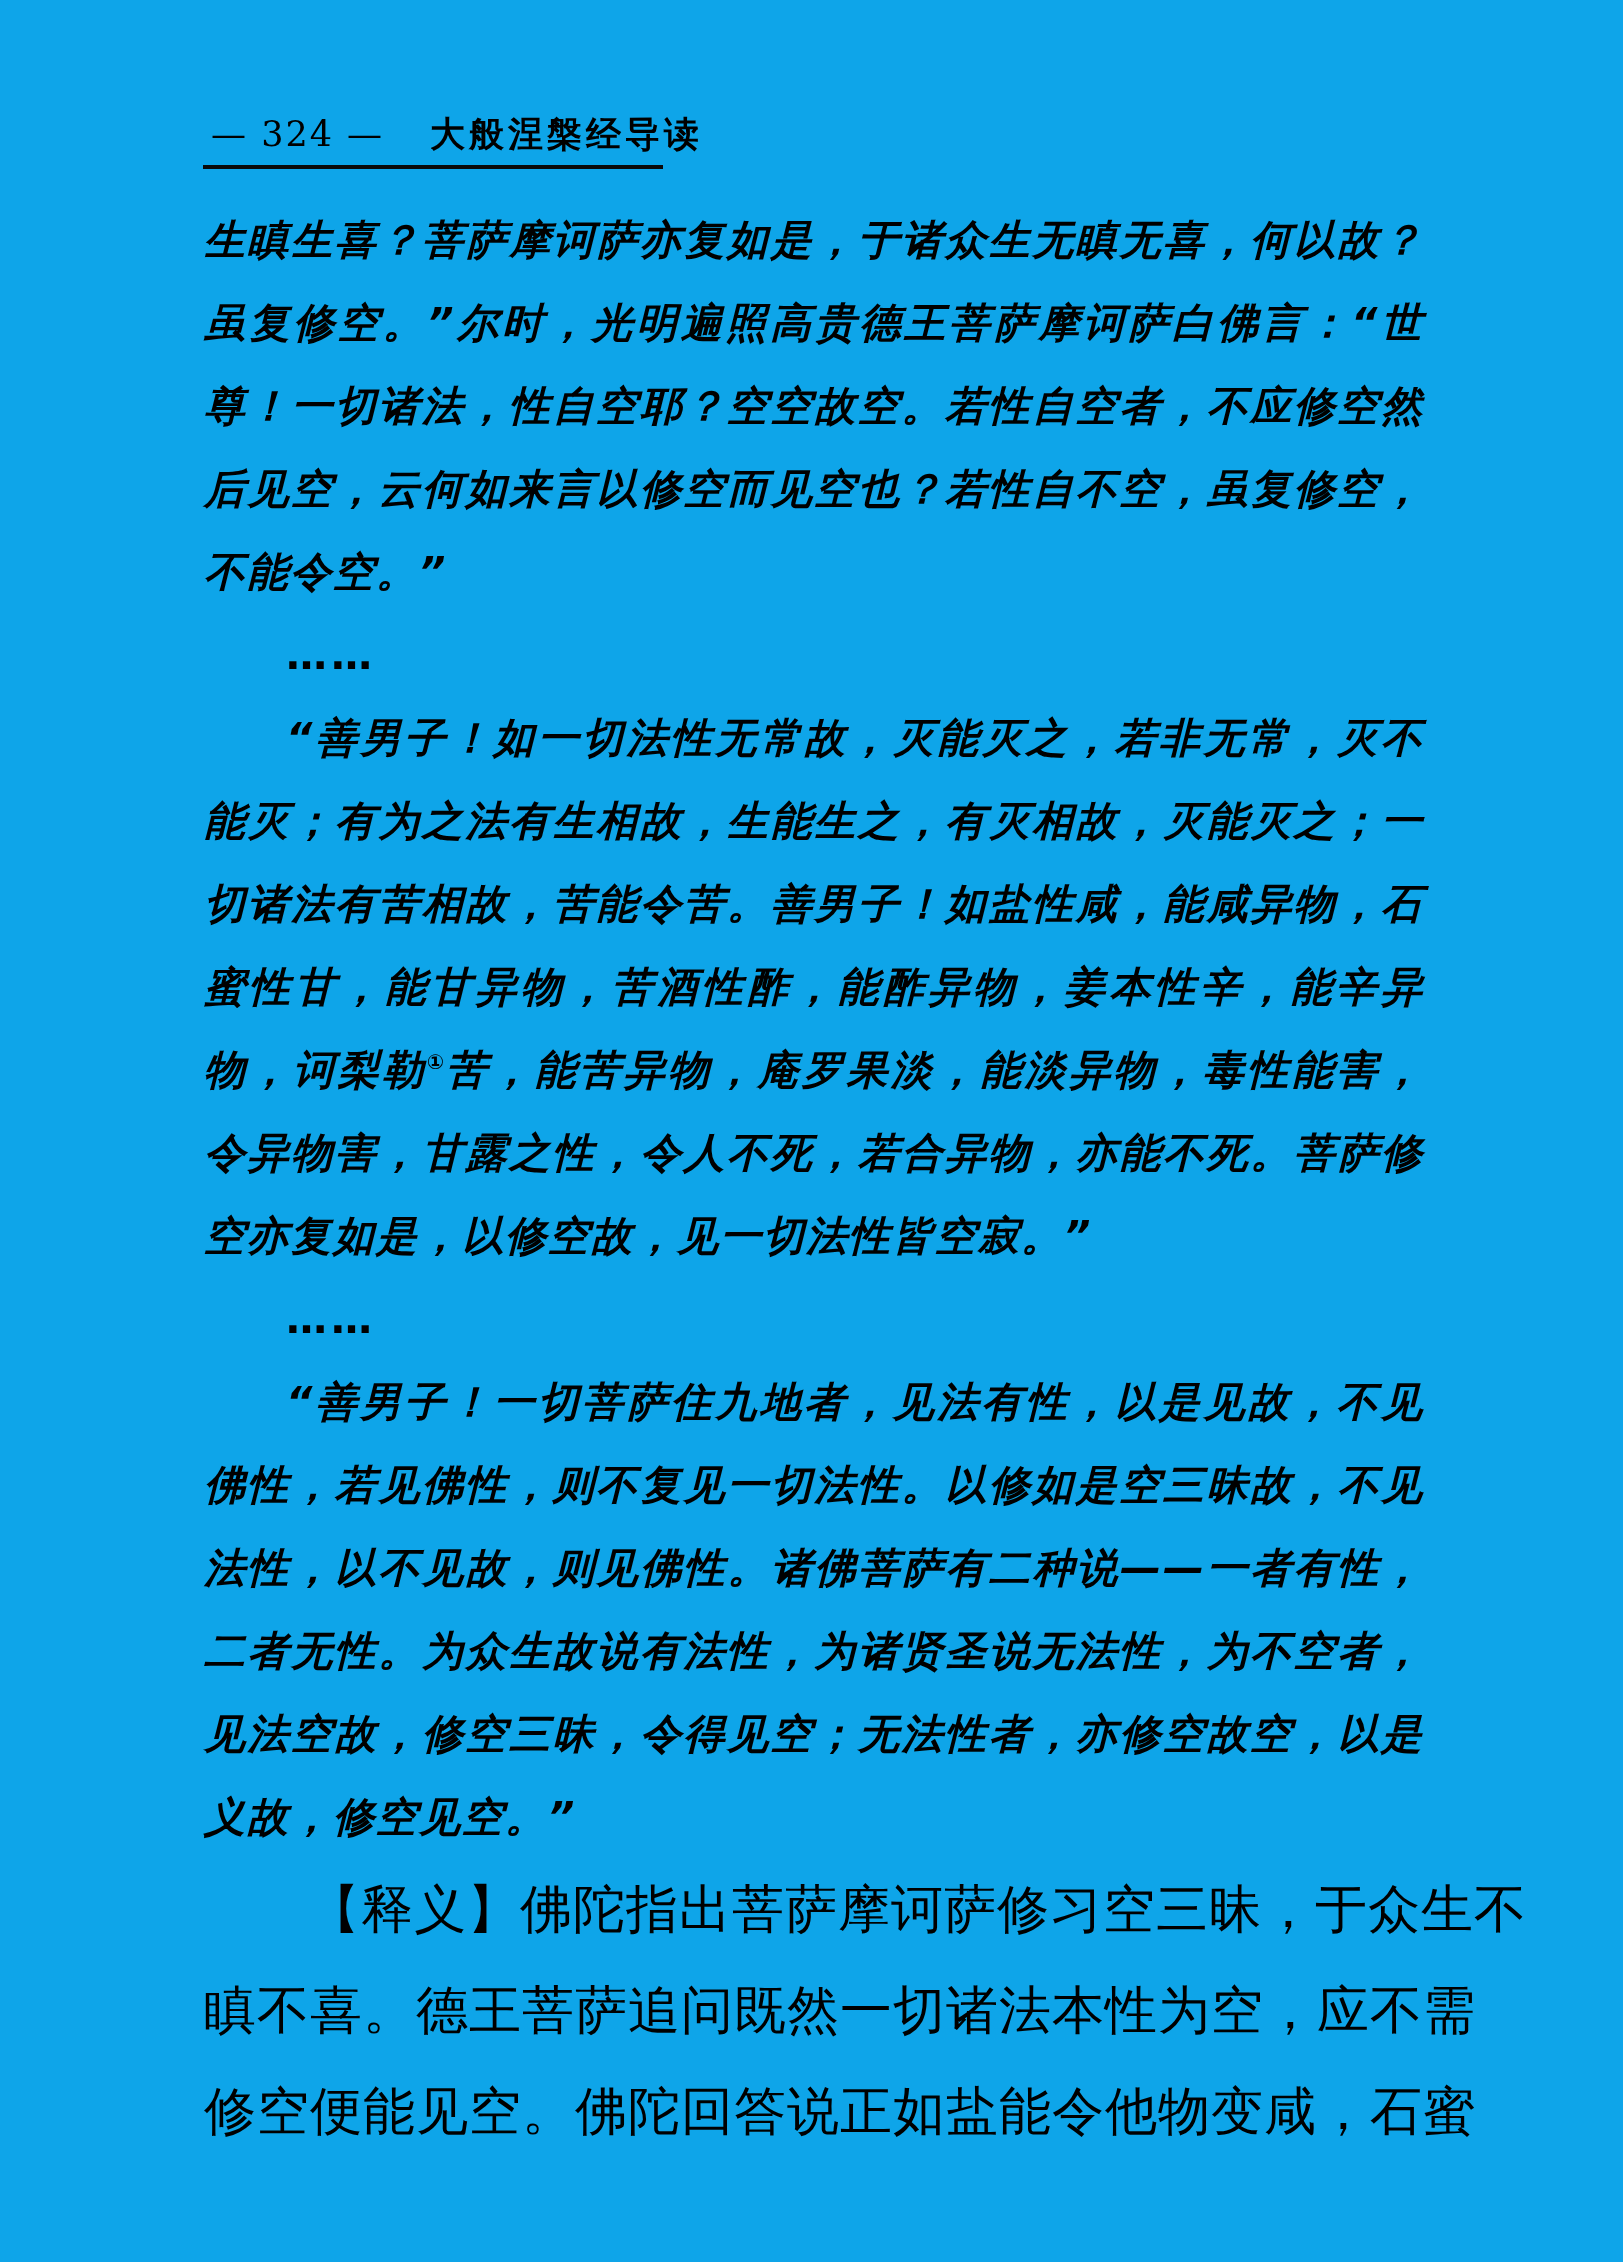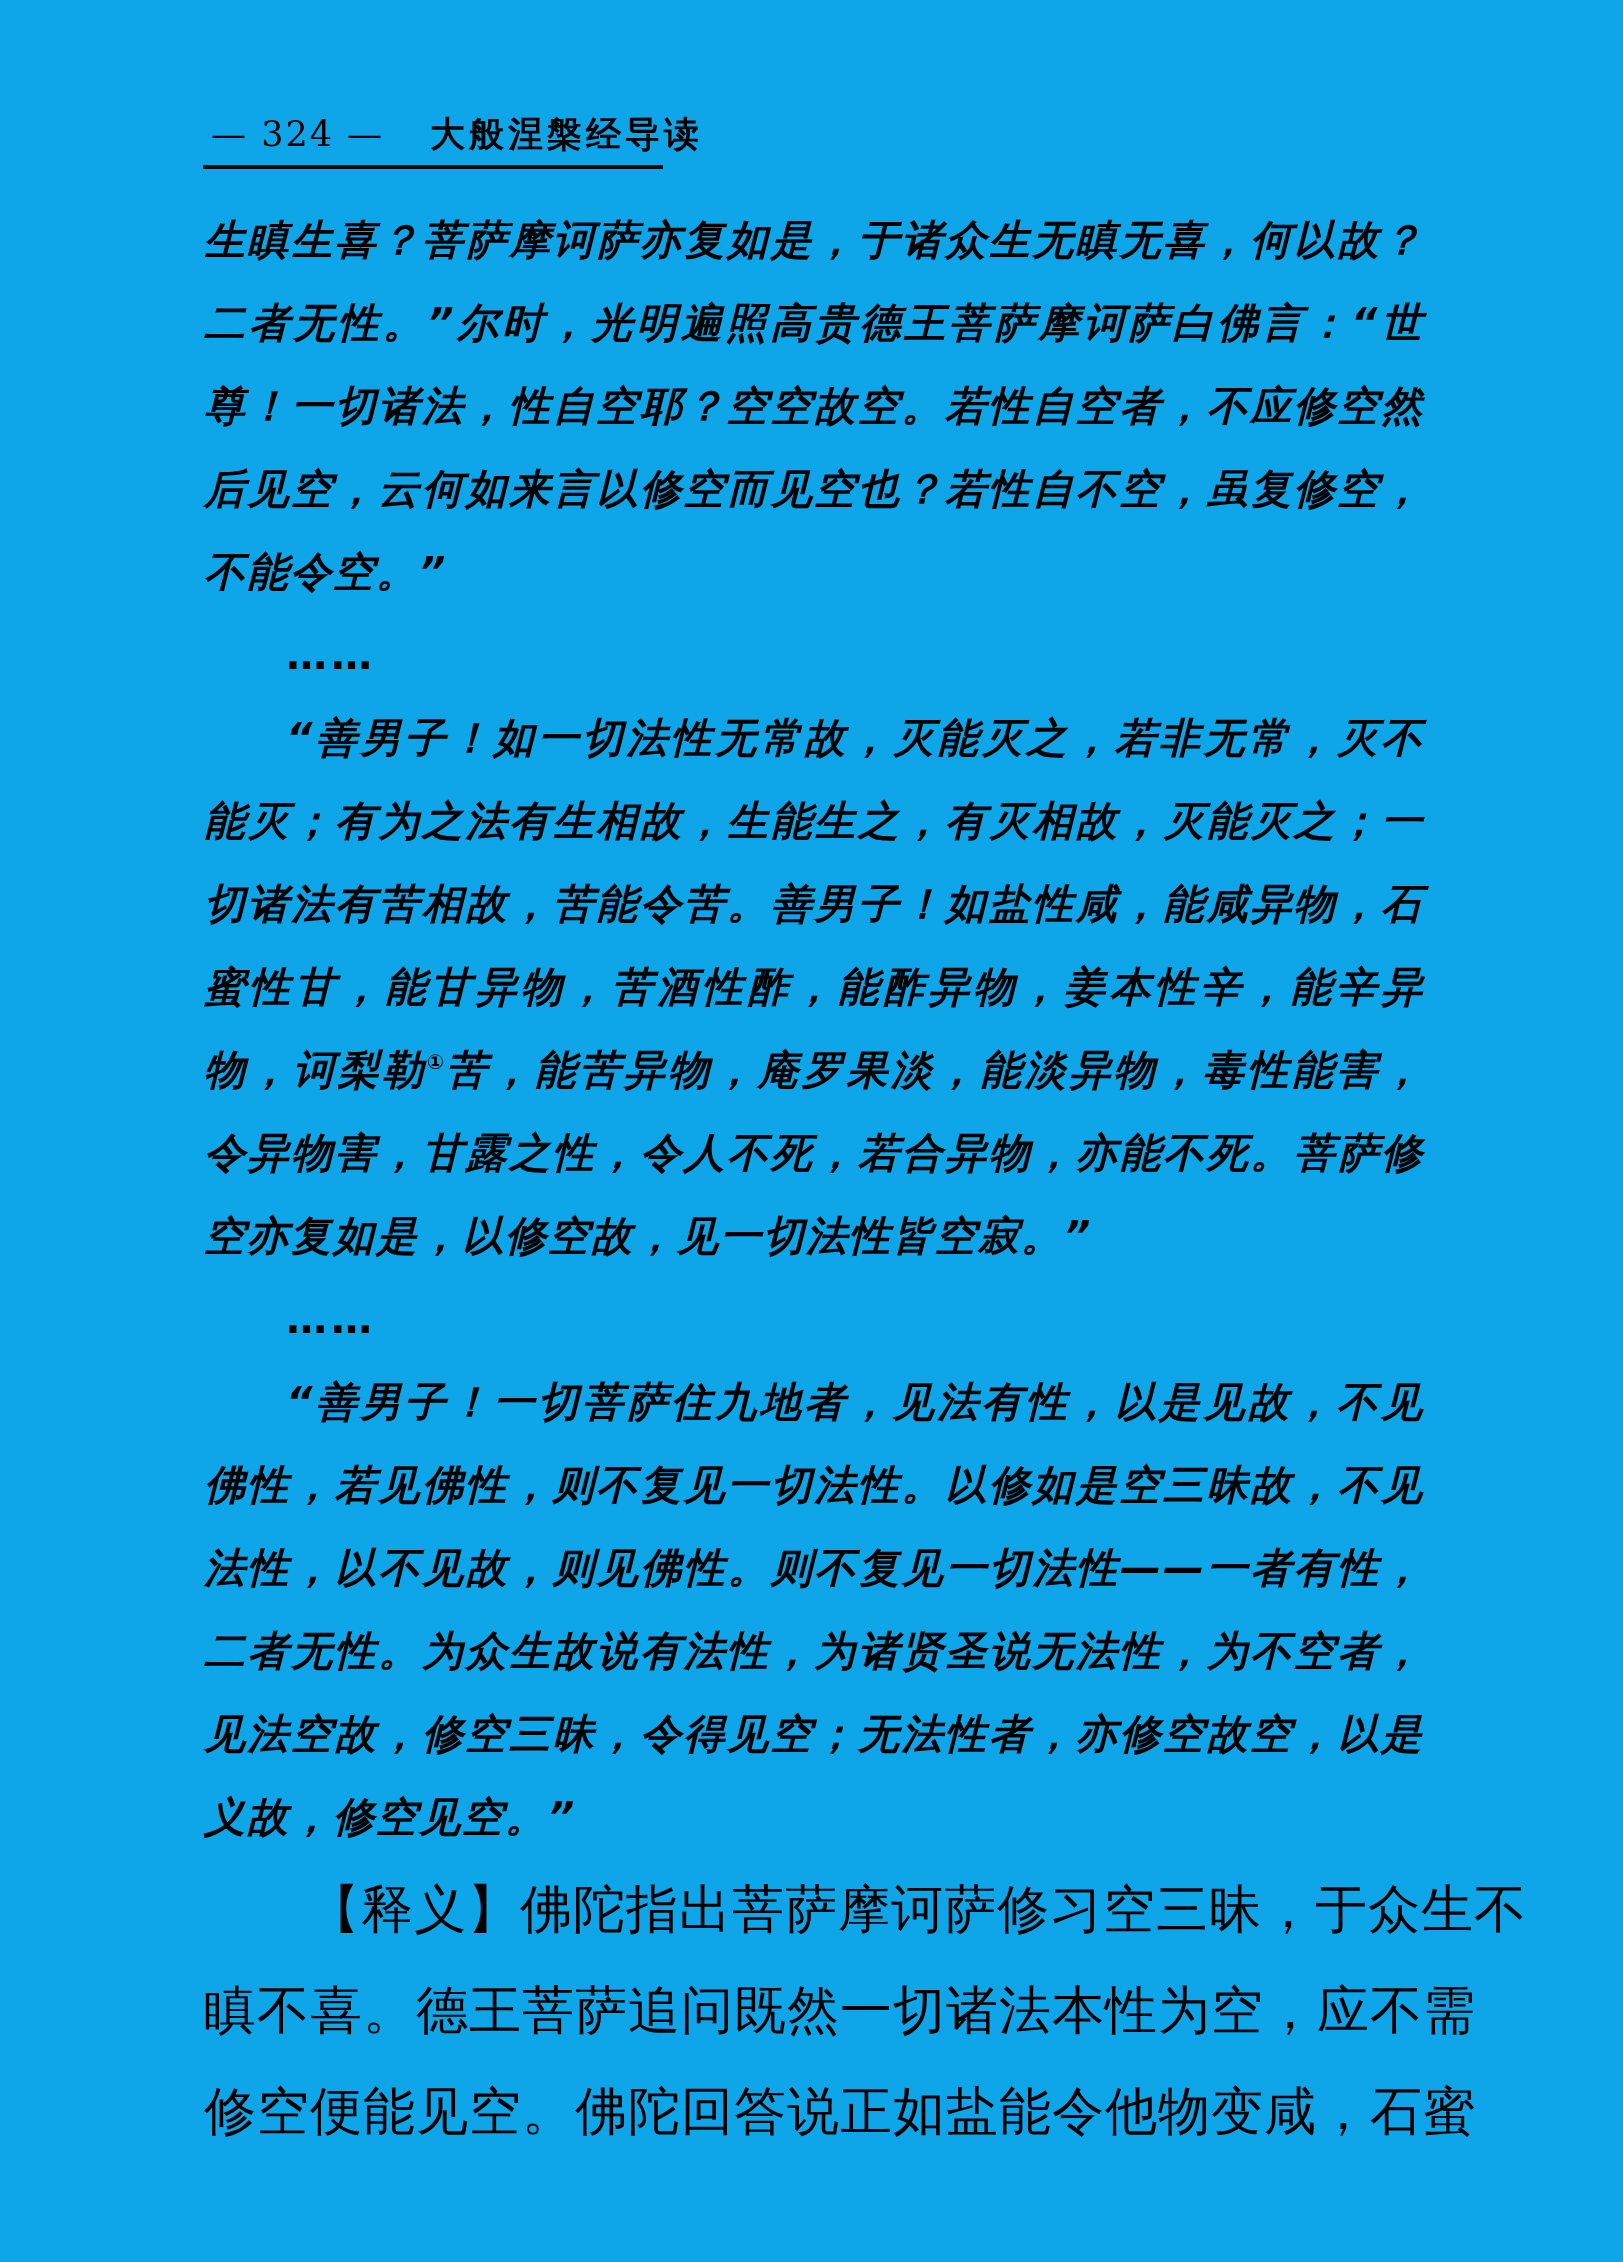--- a/index.html
+++ b/index.html
@@ -101,21 +101,21 @@
 
   <div class="header">
     <span class="page-num">— 324 —</span>
     <span class="book-title">大般涅槃经导读</span>
   </div>
   <div class="header-rule"></div>
 
   <div class="content">
     <div class="para body-para">
         <div class="line">生瞋生喜？菩萨摩诃萨亦复如是，于诸众生无瞋无喜，何以故？</div>
-        <div class="line">二者无性。”尔时，光明遍照高贵德王菩萨摩诃萨白佛言：“世</div>
+        <div class="line">虽复修空。”尔时，光明遍照高贵德王菩萨摩诃萨白佛言：“世</div>
         <div class="line">尊！一切诸法，性自空耶？空空故空。若性自空者，不应修空然</div>
         <div class="line">后见空，云何如来言以修空而见空也？若性自不空，虽复修空，</div>
         <div class="line no-just">不能令空。”</div>
       </div>
 
     <div class="ellipsis-line">……</div>
 
     <div class="para body-para indent-first">
         <div class="line">“善男子！如一切法性无常故，灭能灭之，若非无常，灭不</div>
         <div class="line">能灭；有为之法有生相故，生能生之，有灭相故，灭能灭之；一</div>
@@ -124,21 +124,21 @@
         <div class="line">物，诃梨勒<sup class="fn">①</sup>苦，能苦异物，庵罗果淡，能淡异物，毒性能害，</div>
         <div class="line">令异物害，甘露之性，令人不死，若合异物，亦能不死。菩萨修</div>
         <div class="line no-just">空亦复如是，以修空故，见一切法性皆空寂。”</div>
       </div>
 
     <div class="ellipsis-line">……</div>
 
     <div class="para body-para indent-first">
         <div class="line">“善男子！一切菩萨住九地者，见法有性，以是见故，不见</div>
         <div class="line">佛性，若见佛性，则不复见一切法性。以修如是空三昧故，不见</div>
-        <div class="line">法性，以不见故，则见佛性。则不复见一切法性——一者有性，</div>
+        <div class="line">法性，以不见故，则见佛性。诸佛菩萨有二种说——一者有性，</div>
         <div class="line">二者无性。为众生故说有法性，为诸贤圣说无法性，为不空者，</div>
         <div class="line">见法空故，修空三昧，令得见空；无法性者，亦修空故空，以是</div>
         <div class="line no-just">义故，修空见空。”</div>
       </div>
 
     <div class="para shiyi-para indent-first">
         <div class="line">【释义】佛陀指出菩萨摩诃萨修习空三昧，于众生不</div>
         <div class="line">瞋不喜。德王菩萨追问既然一切诸法本性为空，应不需</div>
         <div class="line">修空便能见空。佛陀回答说正如盐能令他物变咸，石蜜</div>
       </div>

